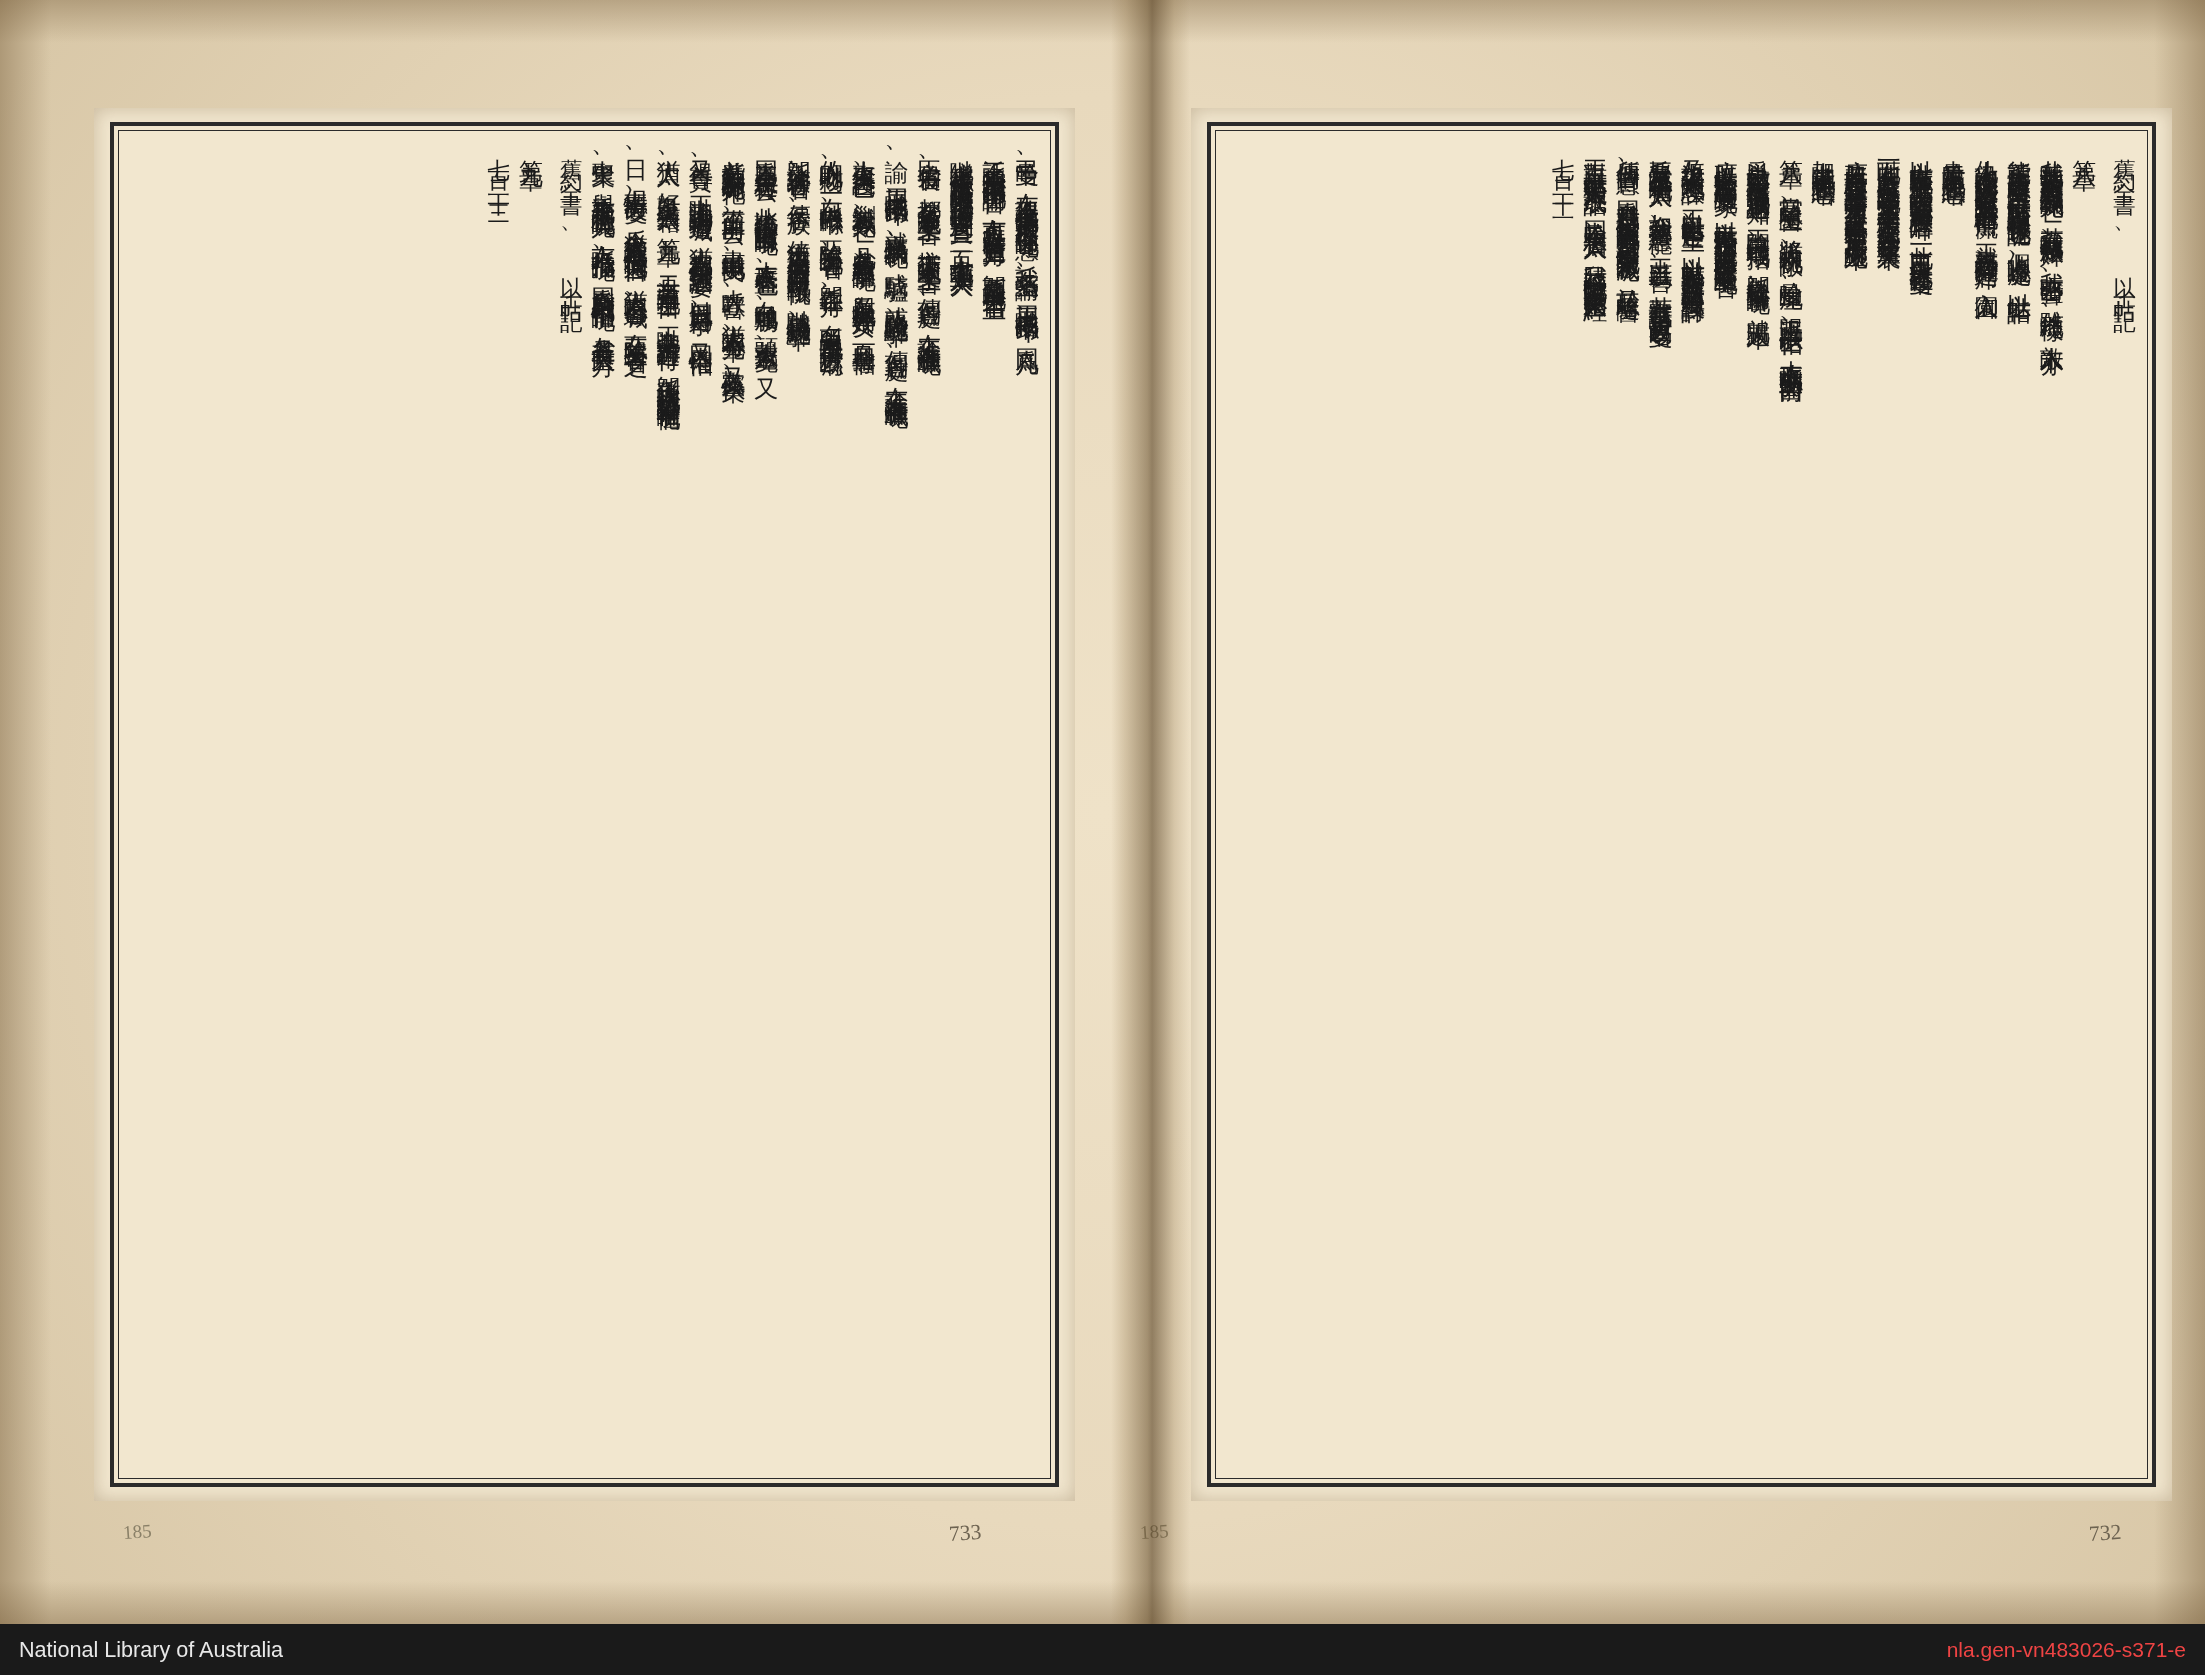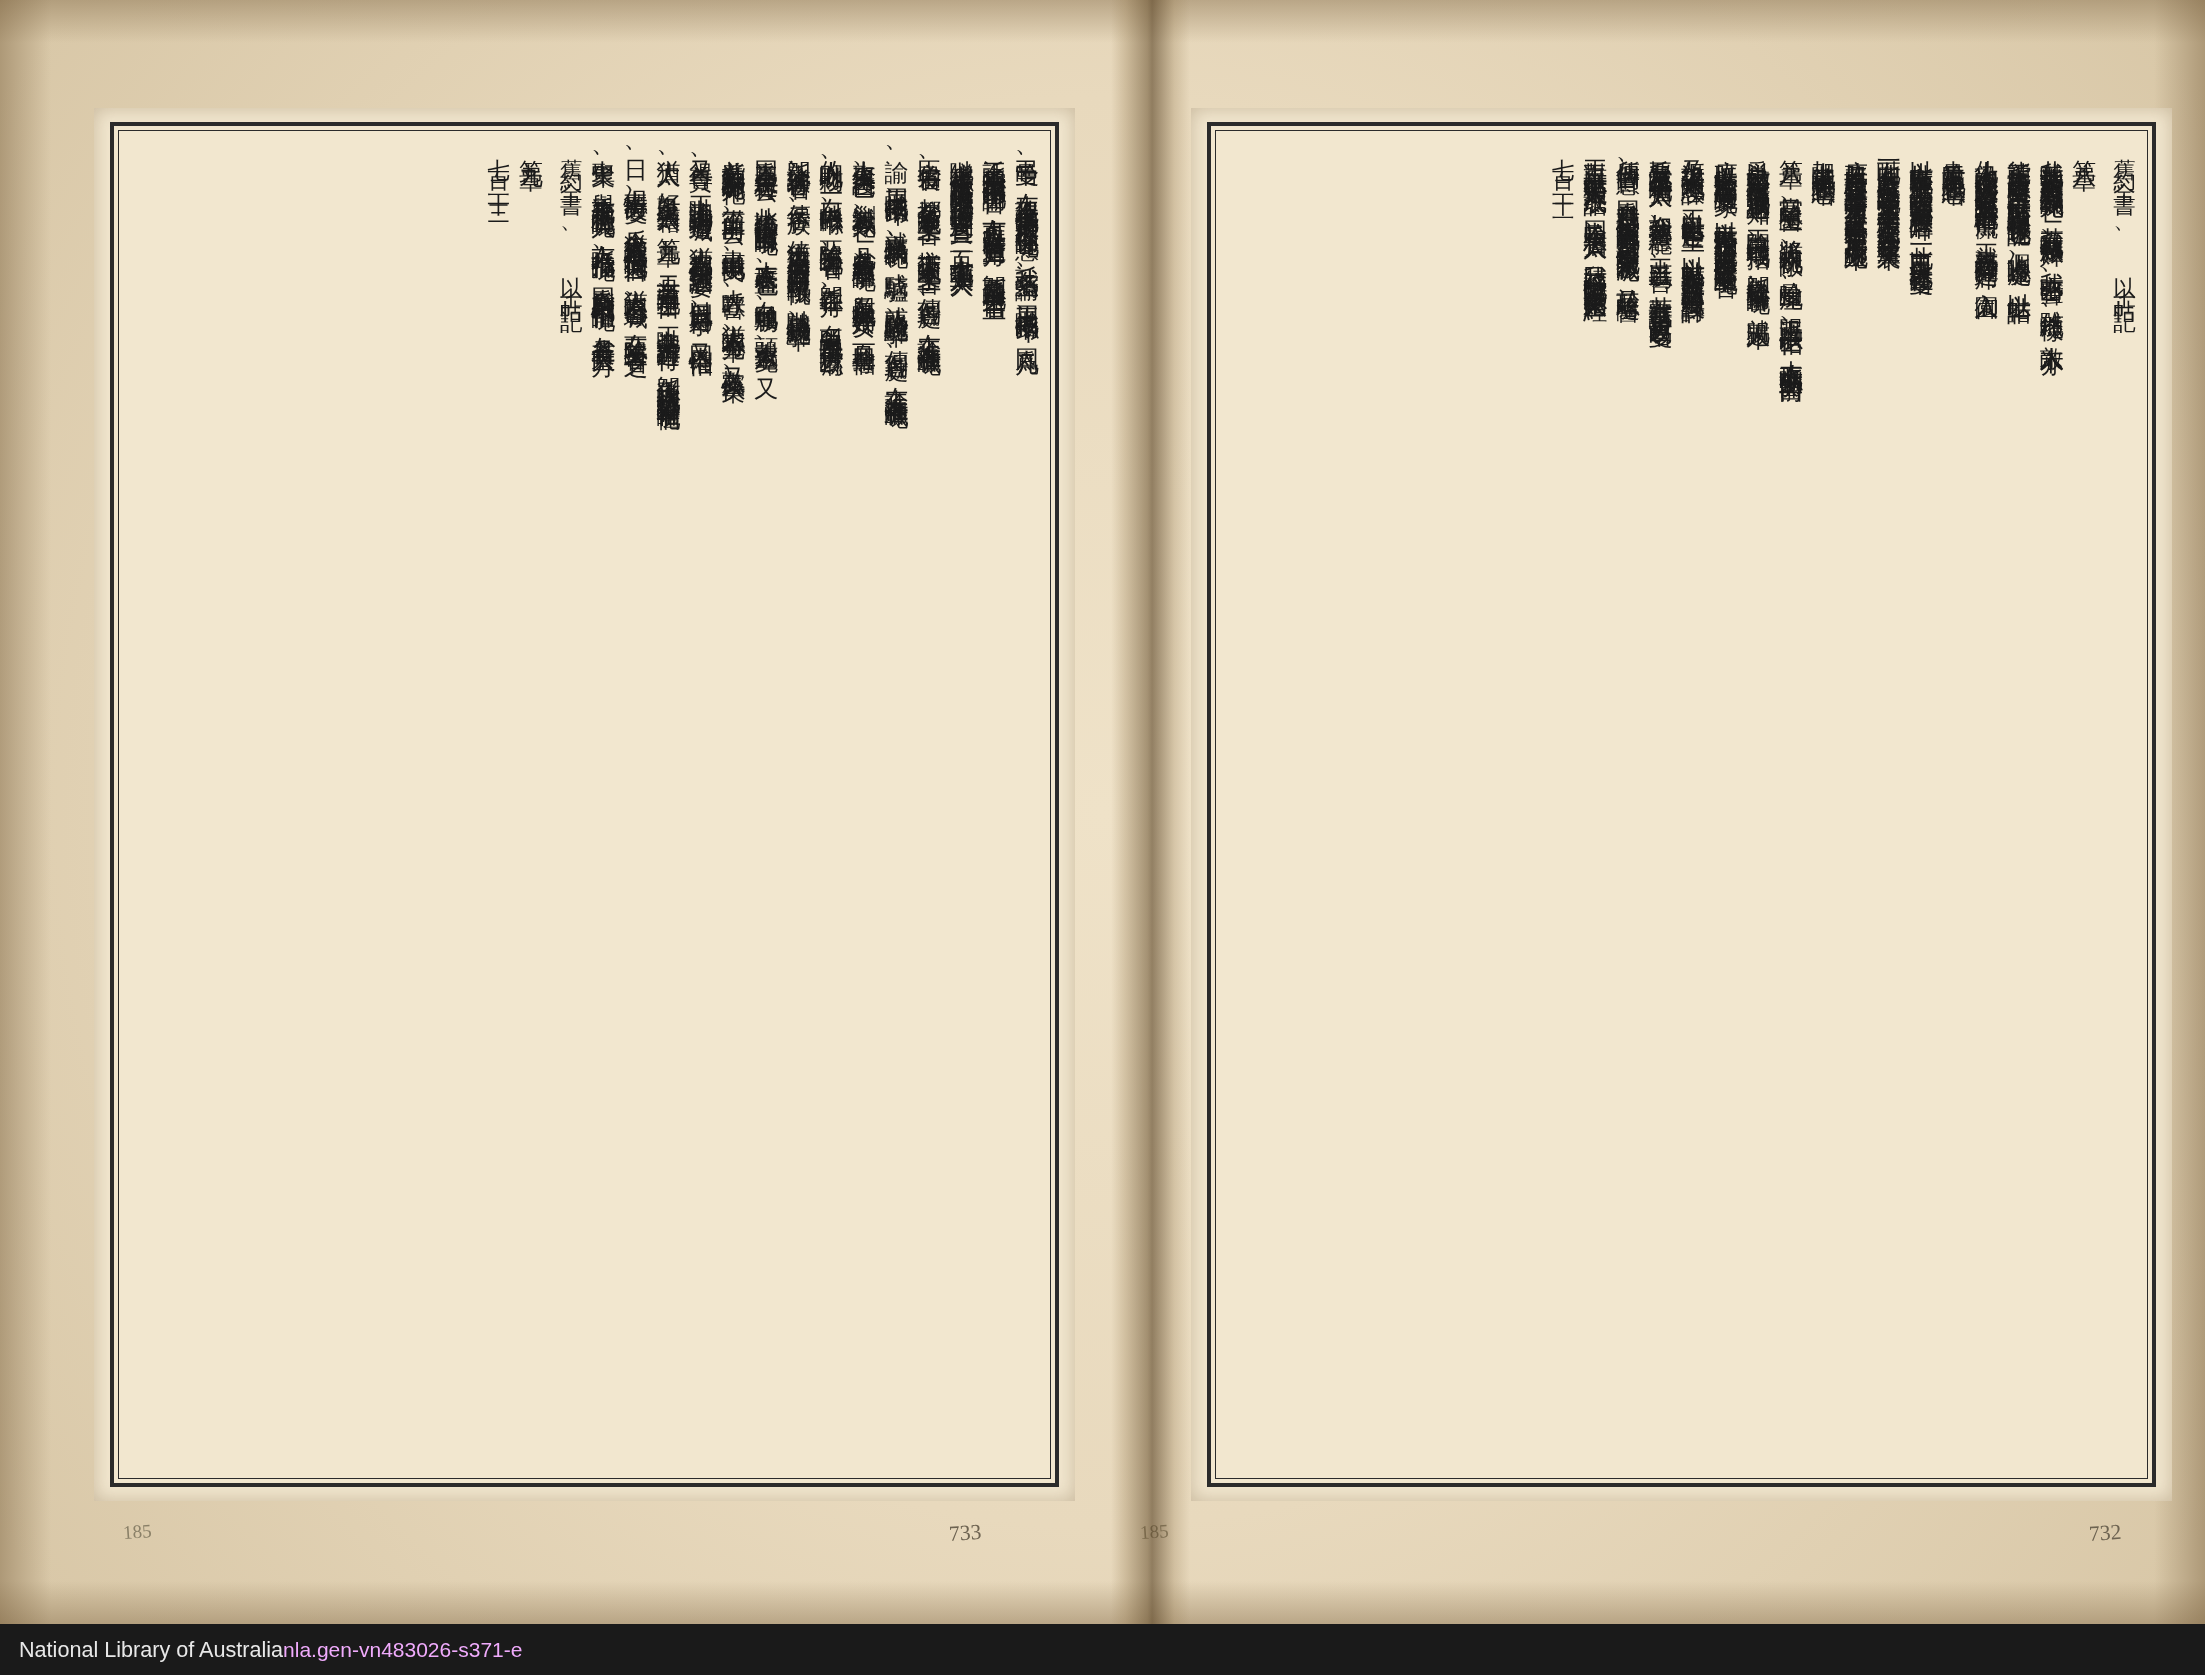--- a/index.html
+++ b/index.html
@@ -128,26 +128,27 @@
   .statusbar {
     position: absolute;
     left: 0;
     bottom: 0;
     width: 2205px;
     height: 52px;
     background: #1a1a1a;
     color: #e8e8e8;
     display: flex;
     align-items: center;
+    justify-content: space-between;
     padding: 0 19px;
     box-sizing: border-box;
     font-family: "Liberation Sans", sans-serif;
     font-size: 21.6px;
   }
-  .statusbar .right { font-size: 21px; color: #f0abfc; }
+  .statusbar .right { font-size: 21px; color: #ef4444; }
 </style>
 </head>
 <body>
 
 <div class="viewer">
 
   <div class="scan">
 
     <div class="page right">
       <div class="frame">

